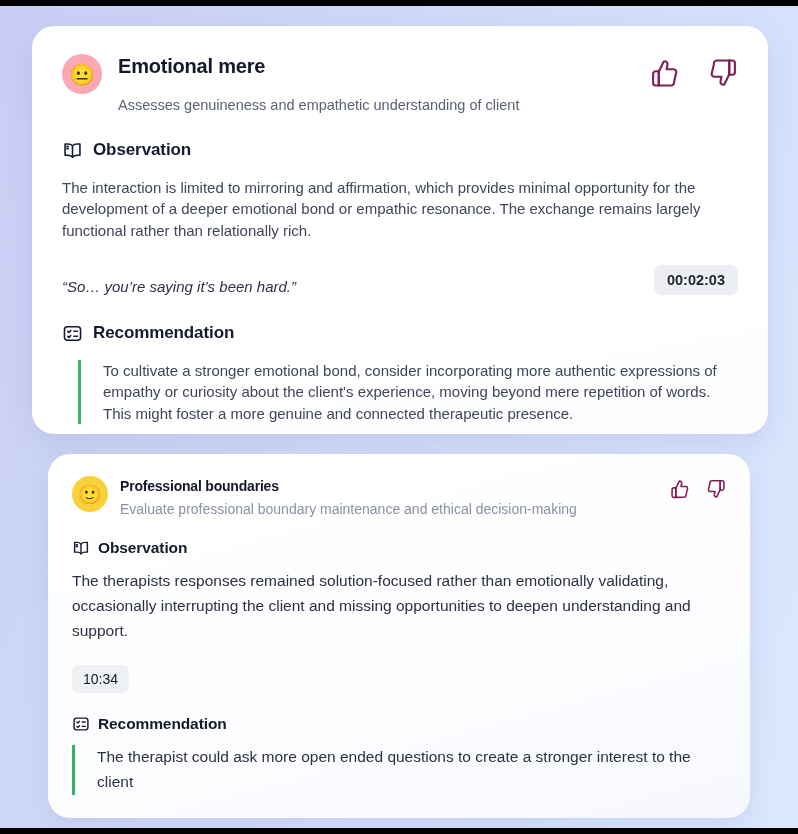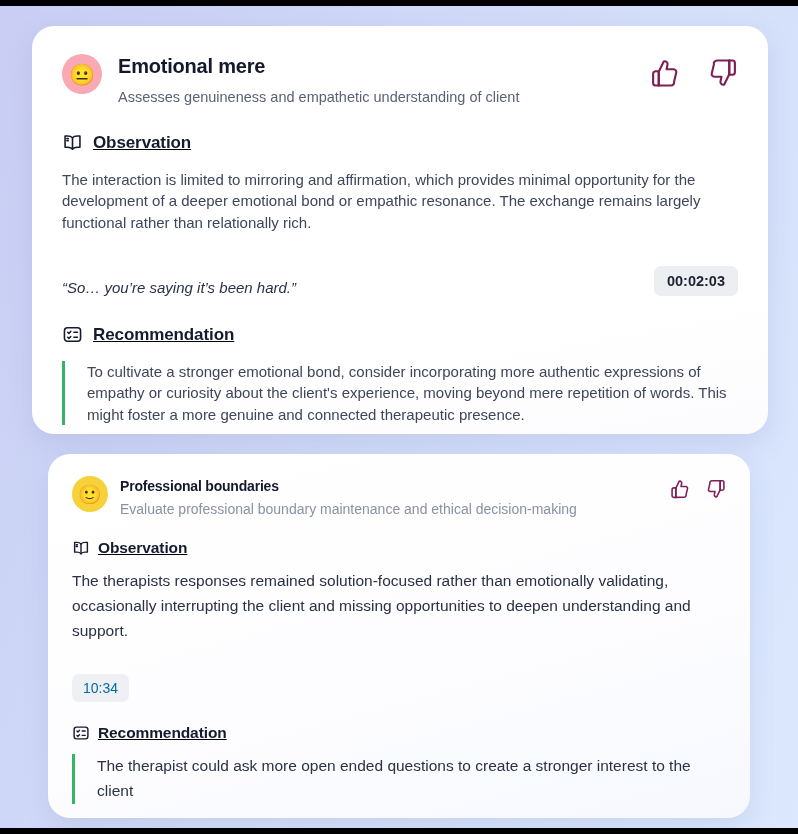--- a/index.html
+++ b/index.html
@@ -103,21 +103,21 @@
     font-weight: bold;
     color: #14182b;
     letter-spacing: -0.2px;
     line-height: 1.15;
   }
   #card-professional-boundaries .card-title { font-size: 14px; }
 
   .card-subtitle {
     font-size: 14.5px;
     color: #5b6275;
-    margin-top: 10px;
+    margin-top: 18px;
     line-height: 1.25;
   }
   #card-professional-boundaries .card-subtitle {
     font-size: 14px;
     color: #8a91a3;
     margin-top: 7px;
   }
 
   .feedback {
     display: flex;
@@ -132,23 +132,22 @@
     align-items: center;
     justify-content: center;
     cursor: pointer;
     background: none;
     border: none;
   }
 
   
   .section-head {
     display: flex;
-    align-items: flex-end;
+    align-items: flex-start;
     gap: 10px;
-    text-decoration: underline;
   }
   #card-emotional-bond .sec-observation { margin-top: 26px; }
   #card-emotional-bond .sec-recommendation { margin-top: 28px; }
   #card-professional-boundaries .sec-observation { margin-top: 20px; }
   #card-professional-boundaries .sec-recommendation { margin-top: 22px; }
 
   .section-title {
     font-size: 17px;
     font-weight: bold;
     color: #151b2e;
@@ -189,36 +188,35 @@
   #card-professional-boundaries .quote-text { font-size: 16px; }
 
   .timestamp {
     background: #eceef1;
     color: #1d2233;
     font-size: 14.5px;
     font-weight: bold;
     border-radius: 7px;
     padding: 7px 13px;
     white-space: nowrap;
-    margin-top: 9px;
   }
   #card-professional-boundaries .timestamp {
     background: #eef0f3;
     font-size: 14px;
     padding: 6px 11px;
     font-weight: normal;
-    color: #0369a1;
+    color: #0f172a;
   }
 
   
   .rec-block {
     border-left: 3px solid #37b368;
     padding-left: 22px;
   }
-  #card-emotional-bond .rec-block { margin-top: 16px; max-width: 690px; }
+  #card-emotional-bond .rec-block { margin-top: 16px; max-width: 690px; margin-left: 16px; }
   #card-professional-boundaries .rec-block {
     margin-top: 12px;
     border-left-width: 3px;
   }
 
   .rec-text {
     font-size: 15px;
     color: #3f4659;
     line-height: 1.42;
   }

